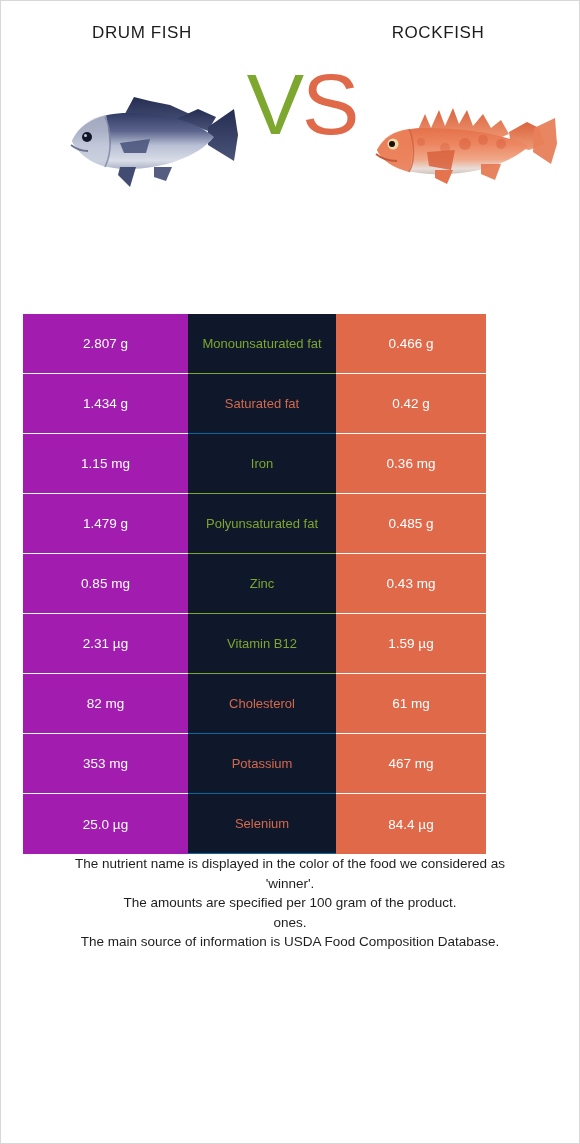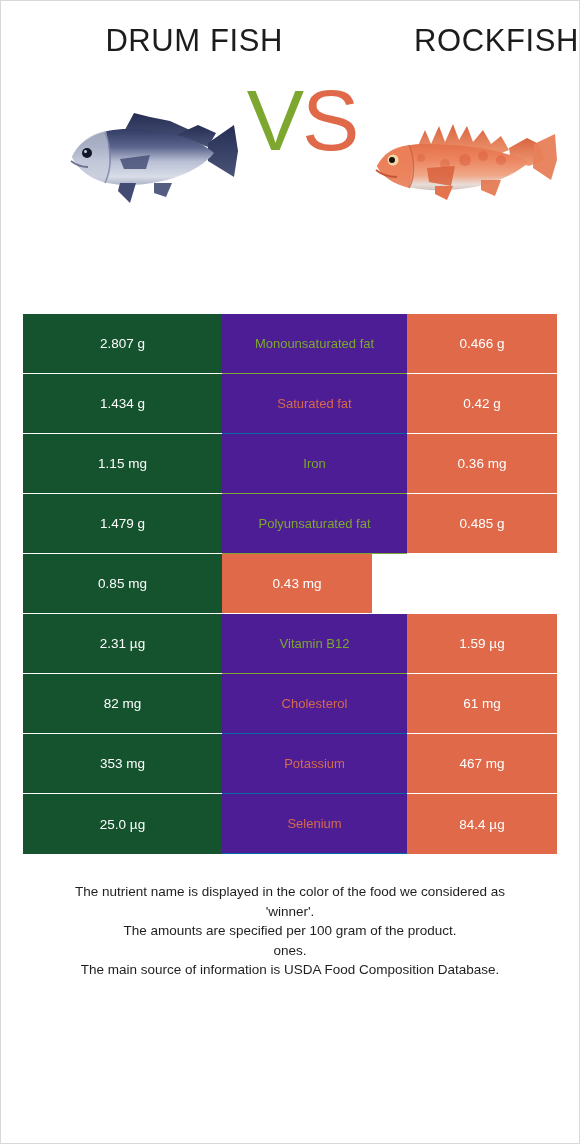--- a/index.html
+++ b/index.html
@@ -23,22 +23,22 @@
     height: 300px;
   }
 
   .titles {
     display: flex;
     padding: 22px 0 0 0;
   }
 
   .title {
     flex: 1;
-    text-align: right;
-    font-size: 31px;
+    text-align: center;
+    font-size: 17px;
     font-weight: 300;
     letter-spacing: 0.6px;
     color: #1c1c1c;
     font-family: "Liberation Sans", sans-serif;
     white-space: nowrap;
   }
   .title.left  { padding-right: 10px; }
   .title.right { padding-left: 4px; }
 
   .hero {
@@ -84,52 +84,51 @@
     height: 60px;
   }
 
   .cell {
     display: flex;
     align-items: center;
     font-size: 13.5px;
   }
 
   .cell.left {
-    width: 199px;
-    justify-content: center;
-    background: #14532d;
+    width: 165px;
+    justify-content: center;
+    background: #a21caf;
     color: #ffffff;
     border-bottom: 1px solid #ffffff;
     text-align: center;
   }
 
   .cell.right {
     width: 150px;
     justify-content: center;
     background: #E0694A;
     color: #ffffff;
     border-bottom: 1px solid #ffffff;
   }
 
   .cell.mid {
-    width: 185px;
-    justify-content: center;
-    background: #4c1d95;
+    width: 148px;
+    justify-content: center;
+    background: #0f172a;
     font-size: 13px;
   }
 
   .row:last-child .cell.left,
   .row:last-child .cell.right { border-bottom: none; }
 
   .mid.win-green { color: #7DA72F; border-bottom: 1px solid #7DA72F; }
   .mid.win-orange { color: #D4694C; border-bottom: 1px solid #0369a1; }
 
   
   .footer {
-    margin-top: 28px;
     text-align: center;
     font-size: 13.5px;
     line-height: 1.45;
     color: #1e1e1e;
     padding: 0 10px;
   }
   .footer p { margin: 0; }
 
   svg { display: block; }
 </style>
@@ -253,20 +252,21 @@
       <div class="cell mid win-green">Iron</div>
       <div class="cell right">0.36 mg</div>
     </div>
     <div class="row">
       <div class="cell left">1.479 g</div>
       <div class="cell mid win-green">Polyunsaturated fat</div>
       <div class="cell right">0.485 g</div>
     </div>
     <div class="row">
       <div class="cell left">0.85 mg</div>
+      <div class="cell mid win-green">Zinc</div>
       <div class="cell right">0.43 mg</div>
     </div>
     <div class="row">
       <div class="cell left">2.31 µg</div>
       <div class="cell mid win-green">Vitamin B12</div>
       <div class="cell right">1.59 µg</div>
     </div>
     <div class="row">
       <div class="cell left">82 mg</div>
       <div class="cell mid win-orange">Cholesterol</div>

